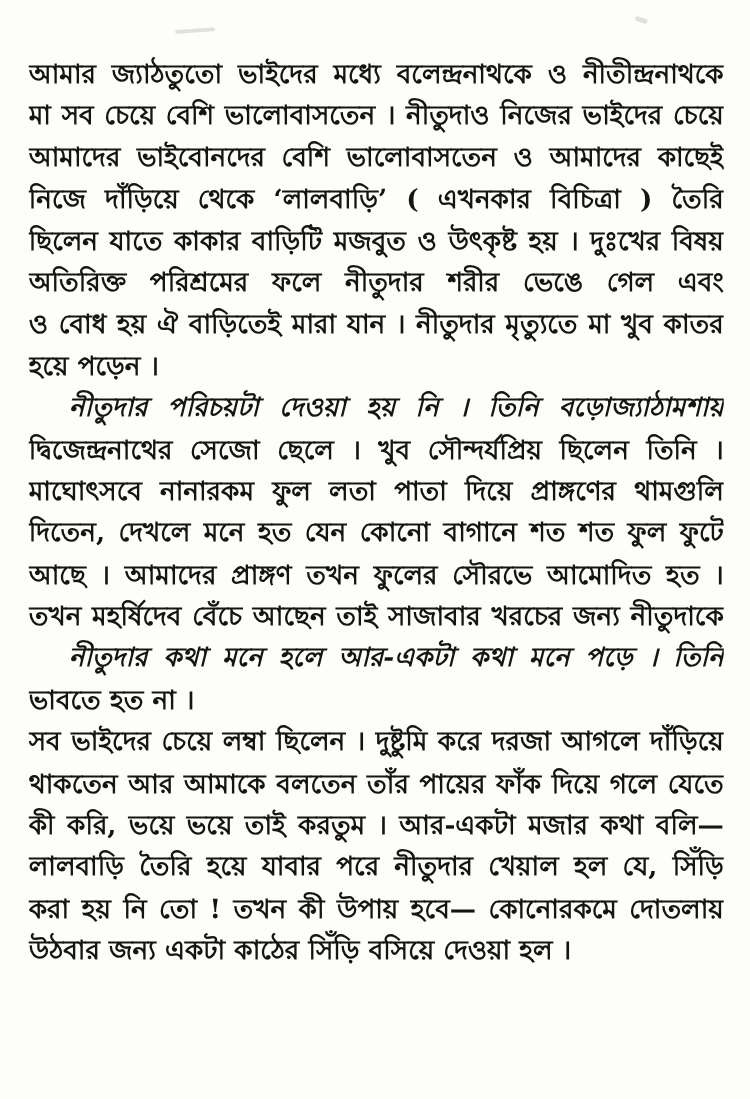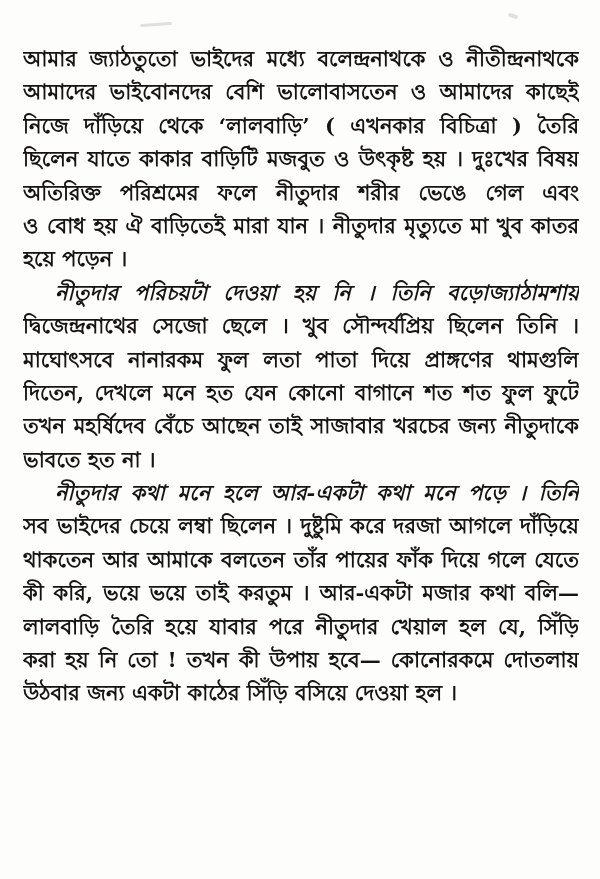--- a/index.html
+++ b/index.html
@@ -67,33 +67,35 @@
   }
 </style>
 </head>
 <body>
 
 <div class="page">
   <div class="smudge smudge-a"></div>
   <div class="smudge smudge-b"></div>
   <div class="text-block" id="text-block">
       <div class="line">আমার জ্যাঠতুতো ভাইদের মধ্যে বলেন্দ্রনাথকে ও নীতীন্দ্রনাথকে</div>
+      <div class="line">মা সব চেয়ে বেশি ভালোবাসতেন ।  নীতুদাও নিজের ভাইদের চেয়ে</div>
       <div class="line">আমাদের ভাইবোনদের বেশি ভালোবাসতেন ও আমাদের কাছেই</div>
       <div class="line">নিজে দাঁড়িয়ে থেকে ‘লালবাড়ি’ ( এখনকার বিচিত্রা ) তৈরি করিয়ে-</div>
       <div class="line">ছিলেন যাতে কাকার বাড়িটি মজবুত ও উৎকৃষ্ট হয় ।  দুঃখের বিষয়</div>
       <div class="line">অতিরিক্ত পরিশ্রমের ফলে নীতুদার শরীর ভেঙে গেল এবং লালবাড়ি</div>
       <div class="line">ও বোধ হয় ঐ বাড়িতেই মারা যান ।  নীতুদার মৃত্যুতে মা খুব কাতর</div>
       <div class="line last">হয়ে পড়েন ।</div>
       <div class="line indent">নীতুদার পরিচয়টা দেওয়া হয় নি ।  তিনি বড়োজ্যাঠামশায়</div>
       <div class="line">দ্বিজেন্দ্রনাথের সেজো ছেলে ।  খুব সৌন্দর্যপ্রিয় ছিলেন তিনি ।</div>
       <div class="line">মাঘোৎসবে নানারকম ফুল লতা পাতা দিয়ে প্রাঙ্গণের থামগুলি ঢেকে</div>
       <div class="line">দিতেন, দেখলে মনে হত যেন কোনো বাগানে শত শত ফুল ফুটে</div>
+      <div class="line">আছে ।  আমাদের প্রাঙ্গণ তখন ফুলের সৌরভে আমোদিত হত ।</div>
       <div class="line">তখন মহর্ষিদেব বেঁচে আছেন তাই সাজাবার খরচের জন্য নীতুদাকে</div>
+      <div class="line indent">নীতুদার কথা মনে হলে আর-একটা কথা মনে পড়ে ।  তিনি</div>
       <div class="line last">ভাবতে হত না ।</div>
-      <div class="line indent">নীতুদার কথা মনে হলে আর-একটা কথা মনে পড়ে ।  তিনি</div>
       <div class="line">সব ভাইদের চেয়ে লম্বা ছিলেন ।  দুষ্টুমি করে দরজা আগলে দাঁড়িয়ে</div>
       <div class="line">থাকতেন আর আমাকে বলতেন তাঁর পায়ের ফাঁক দিয়ে গলে যেতে ।</div>
       <div class="line">কী করি, ভয়ে ভয়ে তাই করতুম ।  আর-একটা মজার কথা বলি—</div>
       <div class="line">লালবাড়ি তৈরি হয়ে যাবার পরে নীতুদার খেয়াল হল যে, সিঁড়ি</div>
       <div class="line">করা হয় নি তো !  তখন কী উপায় হবে— কোনোরকমে দোতলায়</div>
       <div class="line last">উঠবার জন্য একটা কাঠের সিঁড়ি বসিয়ে দেওয়া হল ।</div>
     </div>
 </div>
 
 </body></html>

